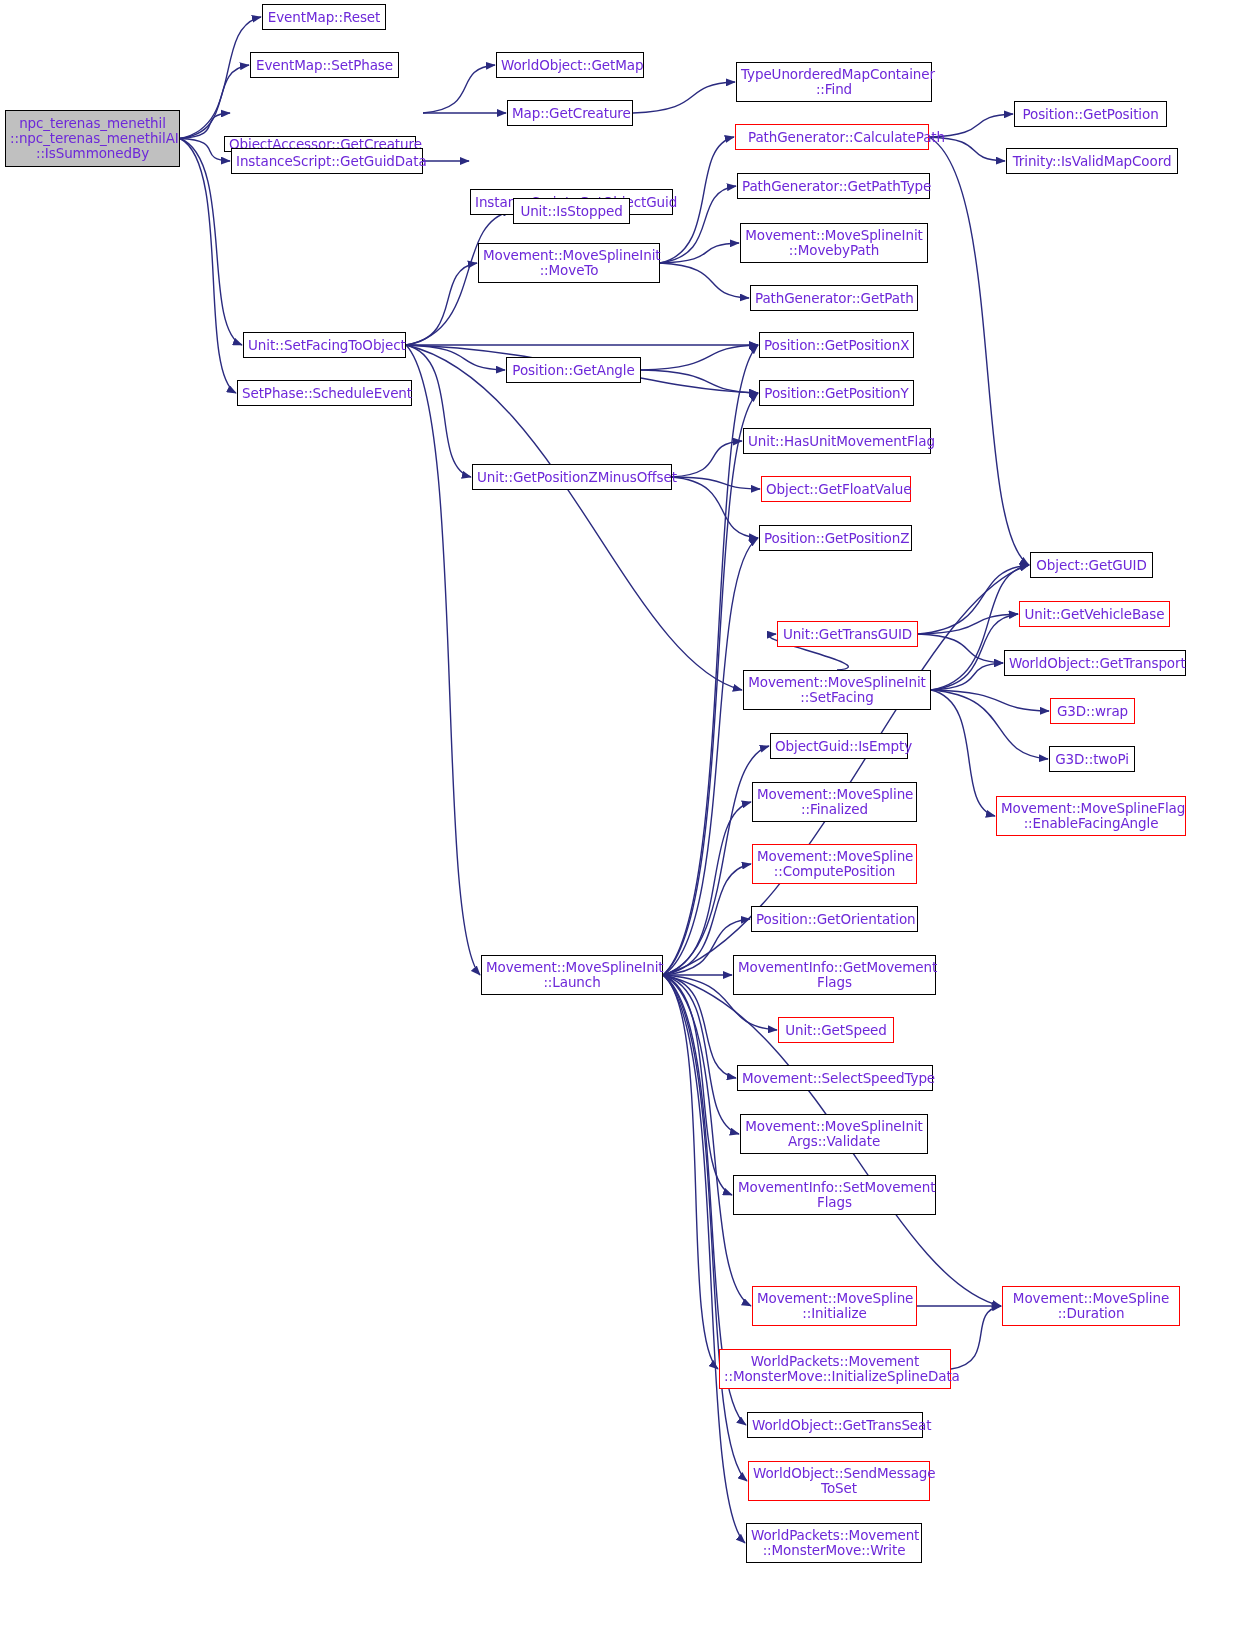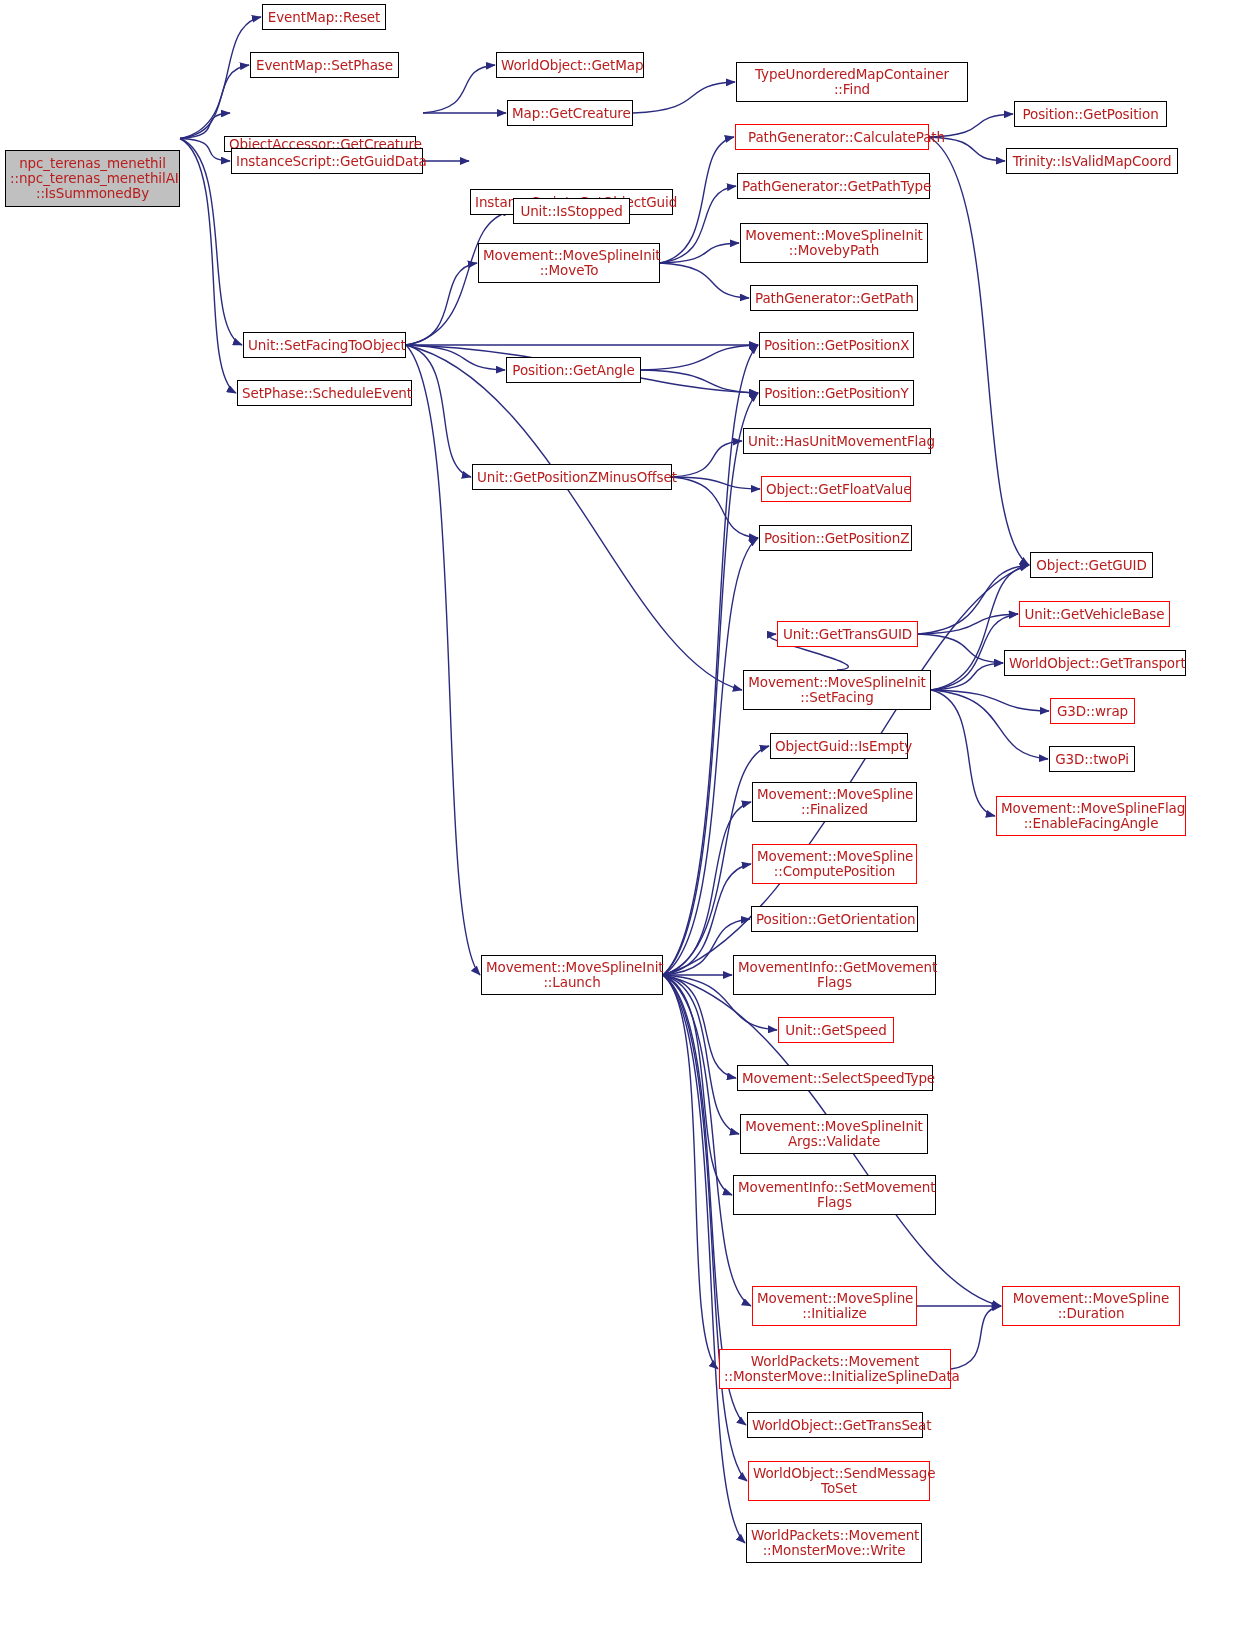--- a/index.html
+++ b/index.html
@@ -1,24 +1,24 @@
 <!DOCTYPE html>
 <html><head>
 <meta charset="utf-8">
 <style>
   html,body{margin:0;padding:0;background:#ffffff;}
   #canvas{position:relative;width:1252px;height:1651px;background:#ffffff;
           font-family:"DejaVu Sans", sans-serif;overflow:hidden;}
   #edges{position:absolute;left:0;top:0;width:1252px;height:1651px;}
   .node{position:absolute;box-sizing:border-box;border:1px solid #000000;
         background:#ffffff;display:flex;align-items:center;justify-content:center;
-        text-align:center;font-size:13.5px;line-height:15px;color:#b91c1c;
+        text-align:center;font-size:13.5px;line-height:15px;color:#6d28d9;
         letter-spacing:-0.1px;padding:0 4px;}
   .node.red{border-color:#ff0000;}
-  .node.root{background:#c0c0c0;border-color:#000000;margin-top:40px;}
+  .node.root{background:#c0c0c0;border-color:#000000;}
   .node span{display:block;width:100%;white-space:pre-line;}
 </style>
 </head>
 <body>
 
 <div id="canvas">
   <svg id="edges" viewBox="0 0 1252 1651" xmlns="http://www.w3.org/2000/svg">
     <defs>
       <marker id="ah" markerWidth="10" markerHeight="8" refX="9.2" refY="4" orient="auto" markerUnits="userSpaceOnUse">
         <path d="M0,0 L10,4 L0,8 Z" fill="#2a2a7f"></path>
@@ -108,21 +108,21 @@
       </div>
       <div class="node" style="left: 496px; top: 52px; width: 148px; height: 26px;">
         <span>WorldObject::GetMap</span>
       </div>
       <div class="node" style="left: 507px; top: 100px; width: 126px; height: 26px;">
         <span>Map::GetCreature</span>
       </div>
       <div class="node" style="left: 470px; top: 148px; width: 203px; height: 26px; margin-top: 41px;">
         <span>InstanceScript::GetObjectGuid</span>
       </div>
-      <div class="node" style="left: 736px; top: 62px; width: 232px; height: 40px;">
+      <div class="node" style="left: 736px; top: 62px; width: 196px; height: 40px;">
         <span>TypeUnorderedMapContainer
 ::Find</span>
       </div>
       <div class="node red" style="left: 735px; top: 124px; width: 194px; height: 26px; padding-left: 12px;">
         <span>PathGenerator::CalculatePath</span>
       </div>
       <div class="node" style="left: 737px; top: 173px; width: 193px; height: 26px;">
         <span>PathGenerator::GetPathType</span>
       </div>
       <div class="node" style="left: 740px; top: 223px; width: 188px; height: 40px;">

